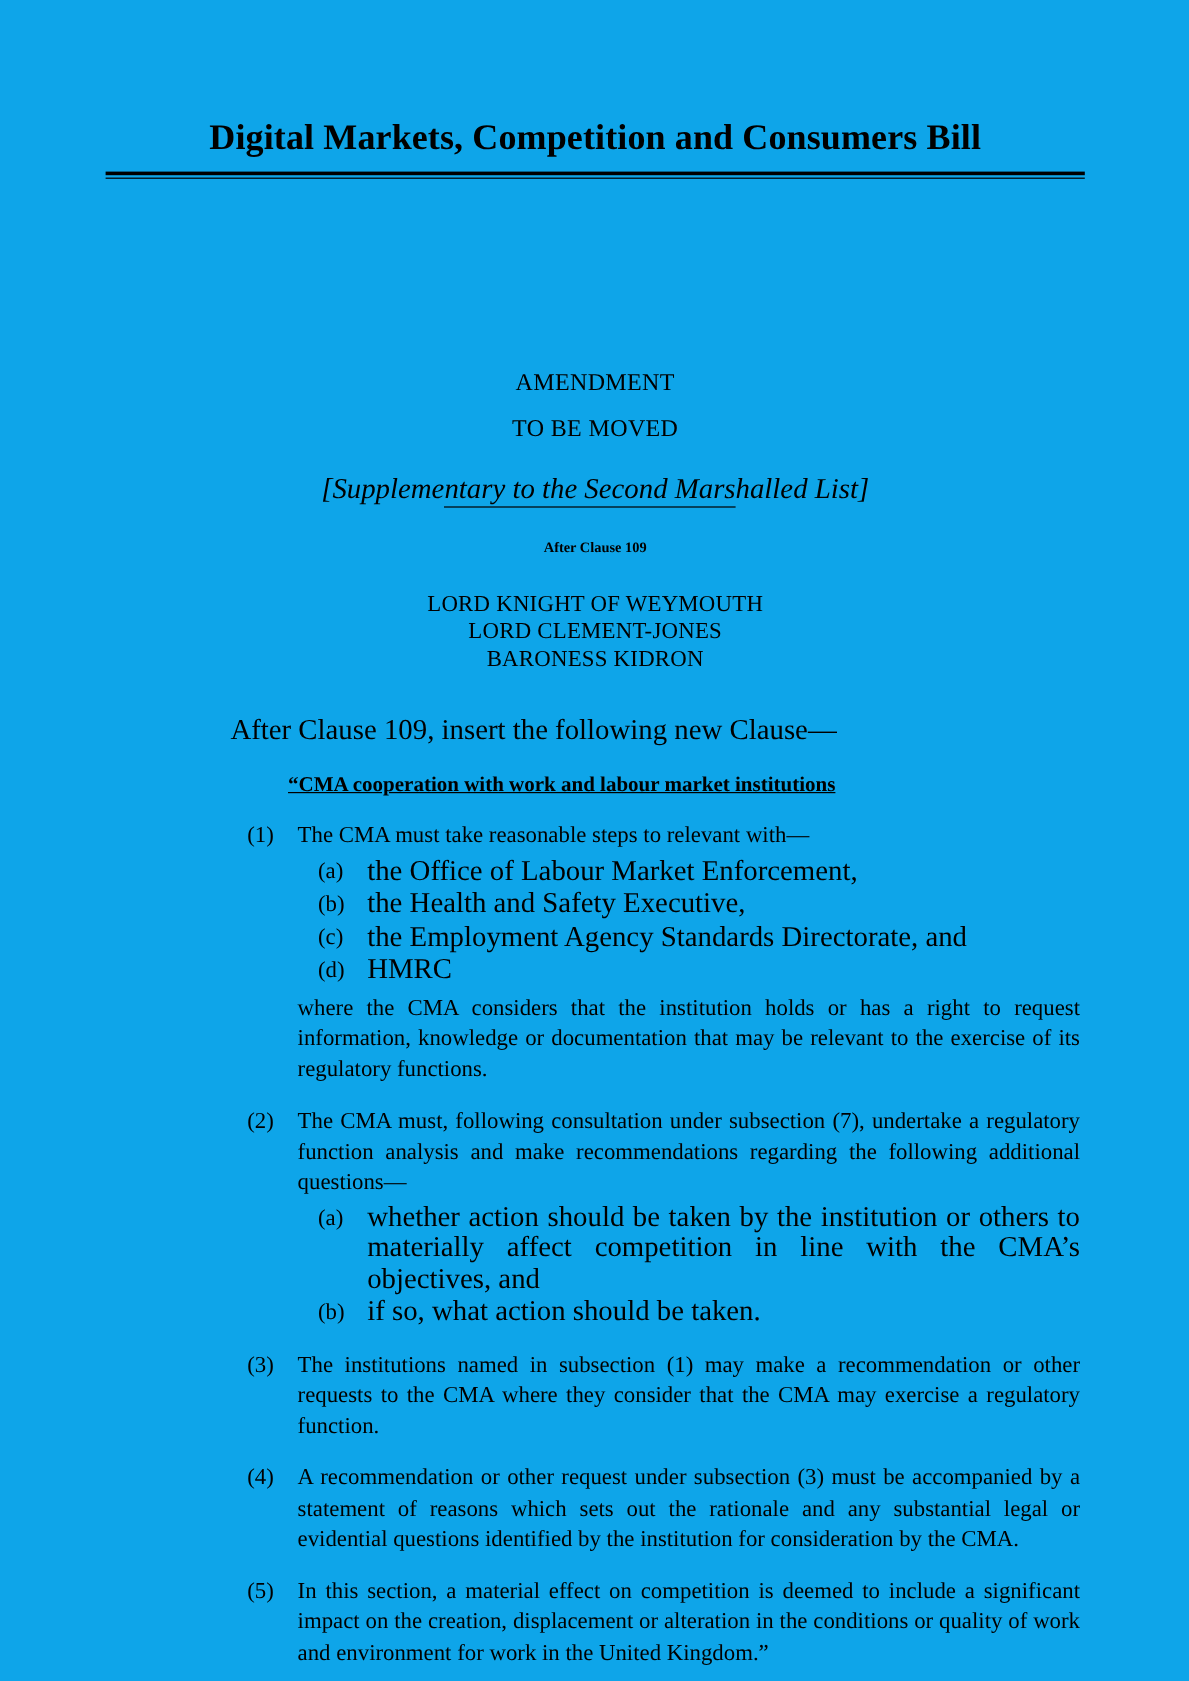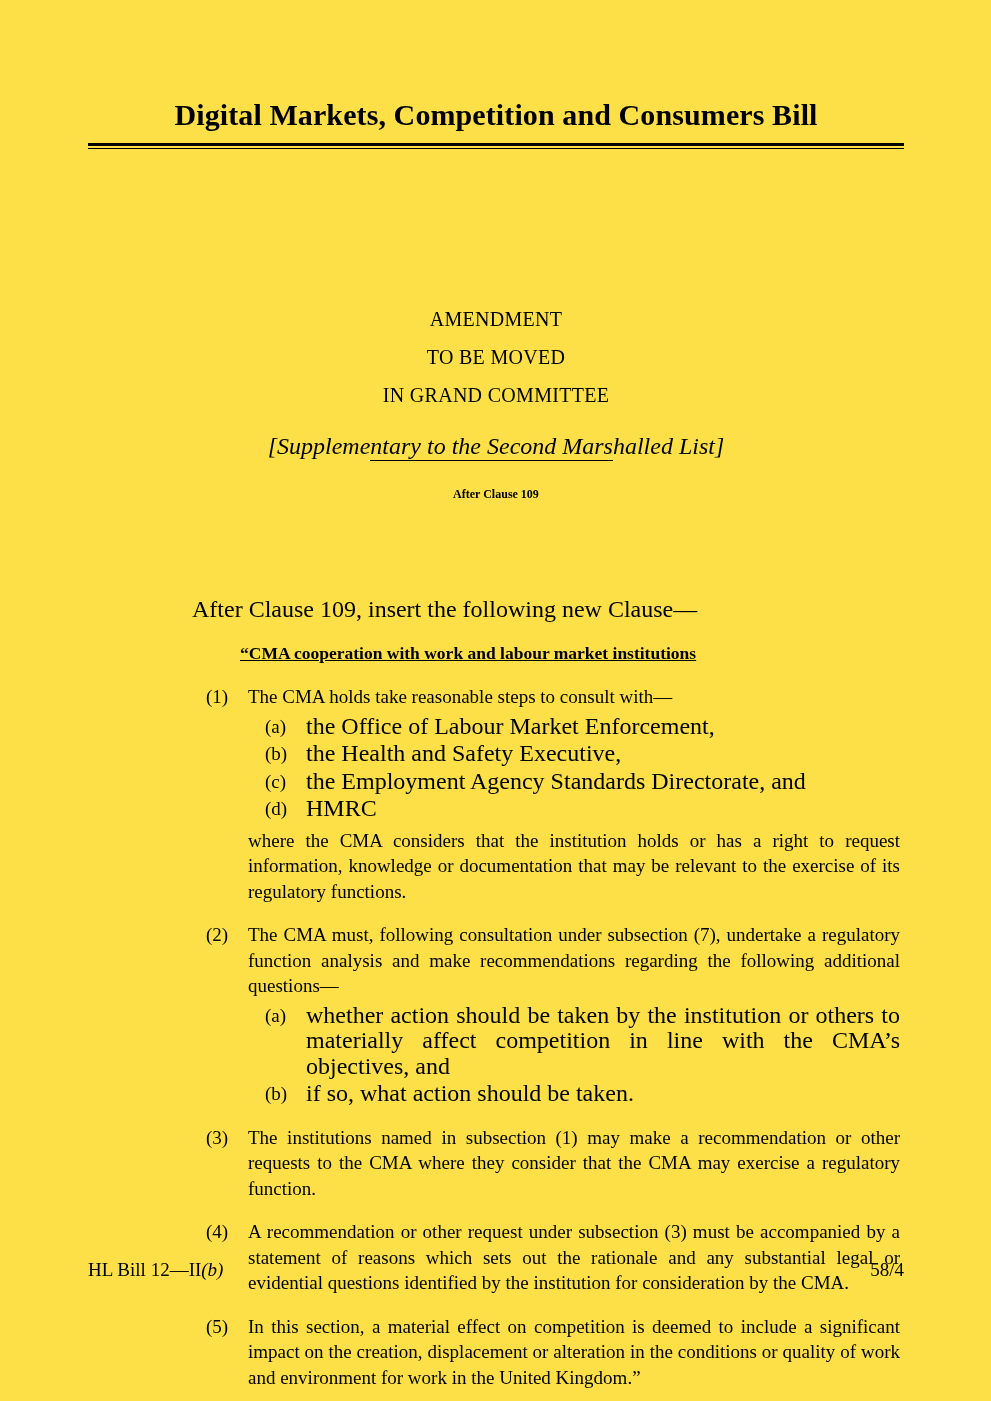--- a/index.html
+++ b/index.html
@@ -9,21 +9,21 @@
   }
   body {
     font-family: "Liberation Serif", "DejaVu Serif", serif;
     color: #000000;
   }
   .page {
     position: relative;
     width: 991px;
     height: 1401px;
     margin: 0 auto;
-    background: #fde047;
+    background: #0ea5e9;
     overflow: hidden;
   }
 
   
   .doc-header {
     position: absolute;
     left: 88px;
     top: 98px;
     width: 816px;
   }
@@ -204,38 +204,42 @@
     <div class="header-rule">
       <div class="rule-thick"></div>
       <div class="rule-gap"></div>
       <div class="rule-thin"></div>
     </div>
   </div>
 
   <div class="preamble">
     <div class="preamble-line">AMENDMENT</div>
     <div class="preamble-line">TO BE MOVED</div>
-    <div class="preamble-line">IN GRAND COMMITTEE</div>
 
     <div class="supp-line"><span>[Suppleme</span><span class="supp-underline">ntary to the Second Mars</span><span>halled List]</span></div>
 
     <div class="after-clause-head">After Clause 109</div>
 
+    <div class="sponsors">
+      <div class="sponsor">LORD KNIGHT OF WEYMOUTH</div>
+      <div class="sponsor">LORD CLEMENT-JONES</div>
+      <div class="sponsor">BARONESS KIDRON</div>
+    </div>
   </div>
 
   <div class="body-block">
 
     <div class="lead-in">After Clause 109, insert the following new Clause—</div>
 
     <div class="clause-heading">“CMA cooperation with work and labour market institutions</div>
 
     <div class="subsec">
       <div class="subsec-num">(1)</div>
       <div class="subsec-body">
-        <div class="para nojust">The CMA holds take reasonable steps to consult with—</div>
+        <div class="para nojust">The CMA must take reasonable steps to relevant with—</div>
         <div class="letters-block">
           <div class="item">
             <div class="item-letter">(a)</div>
             <div class="item-text nojust">the Office of Labour Market Enforcement,</div>
           </div>
           <div class="item">
             <div class="item-letter">(b)</div>
             <div class="item-text nojust">the Health and Safety Executive,</div>
           </div>
           <div class="item">
@@ -284,18 +288,14 @@
 
     <div class="subsec">
       <div class="subsec-num">(5)</div>
       <div class="subsec-body">
         <div class="para">In this section, a material effect on competition is deemed to include a significant impact on the creation, displacement or alteration in the conditions or quality of work and environment for work in the United Kingdom.”</div>
       </div>
     </div>
 
   </div>
 
-  <div class="footer">
-    <div class="footer-left"><span>HL Bill 12—II</span><span class="ital">(b)</span></div>
-    <div class="footer-right">58/4</div>
-  </div>
 
 </div>
 
 </body></html>

